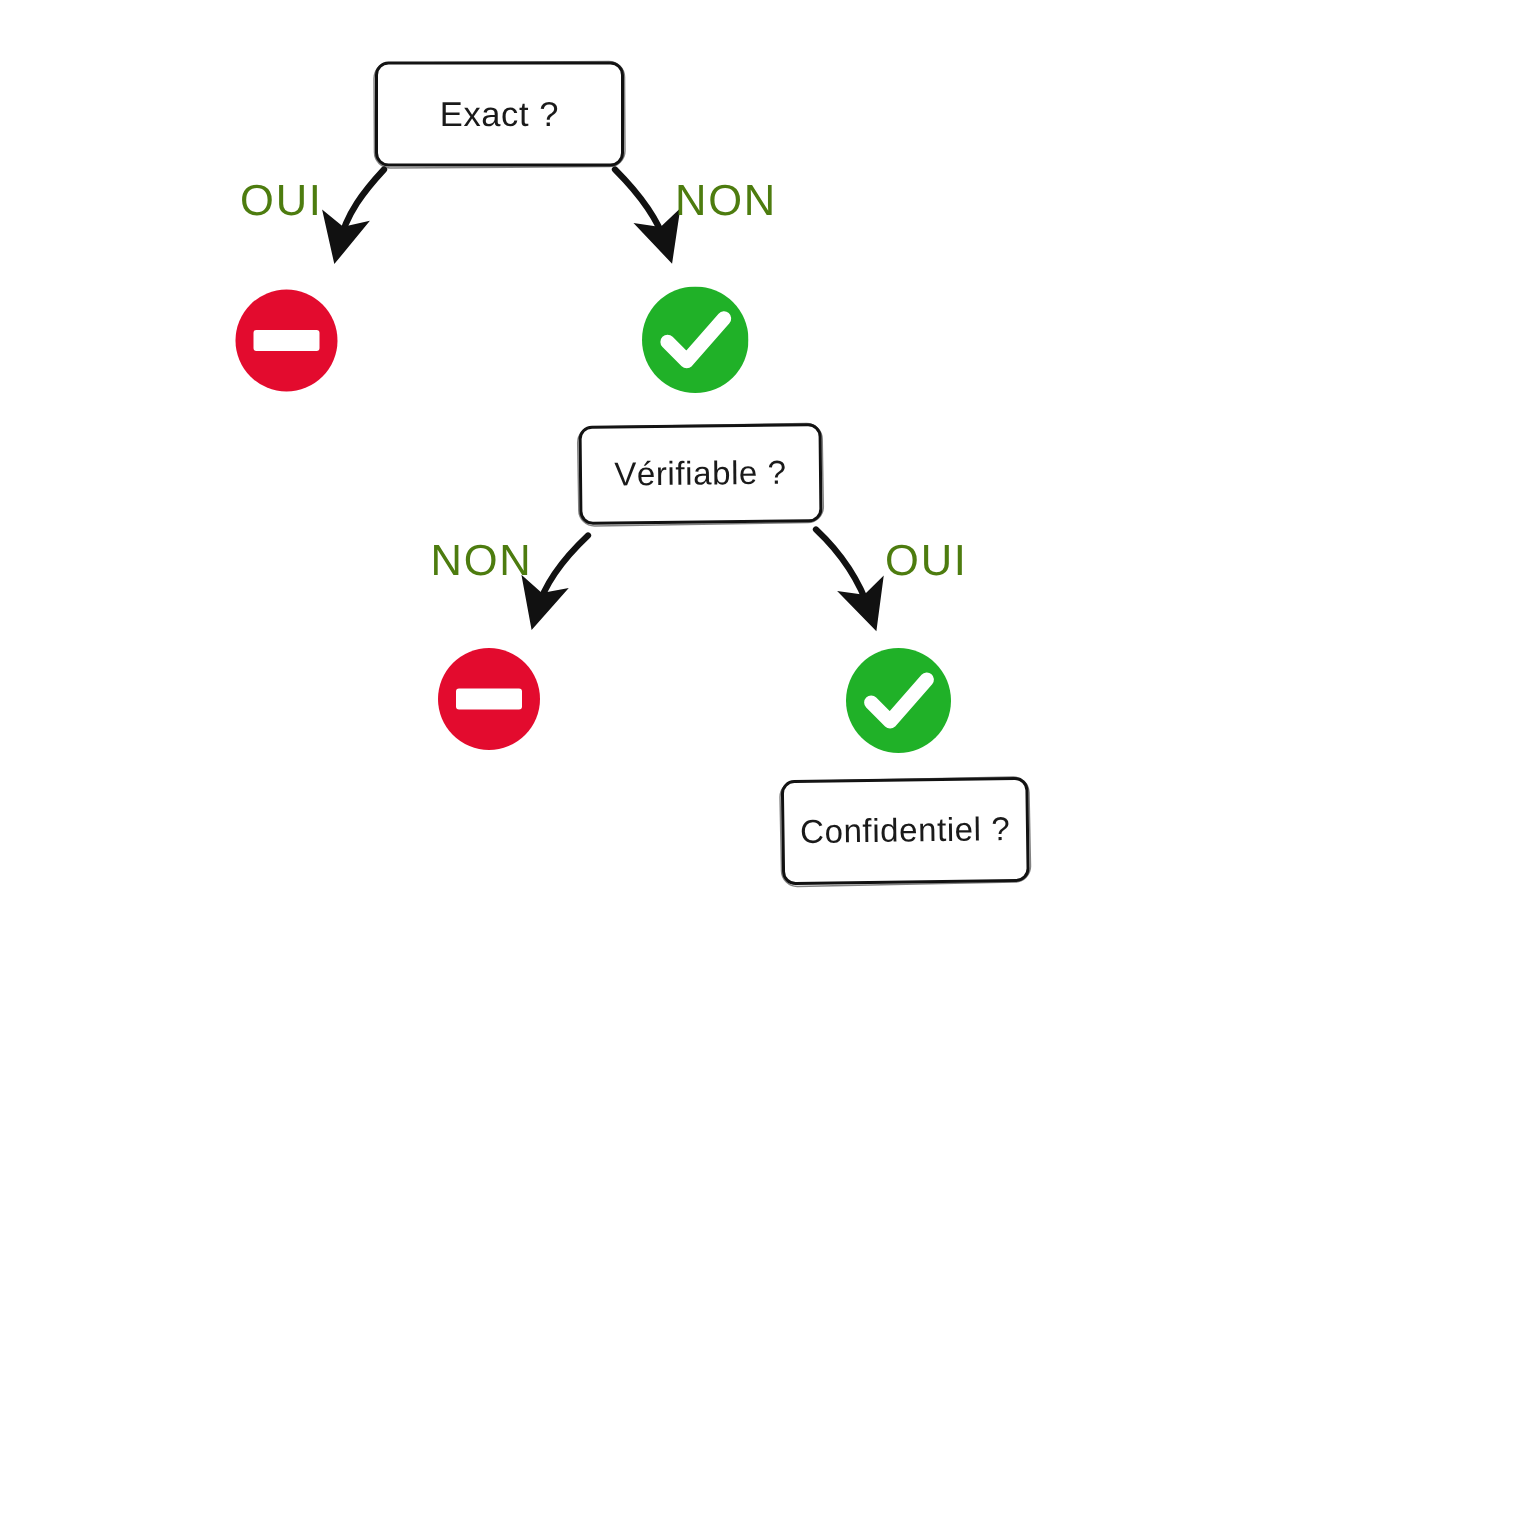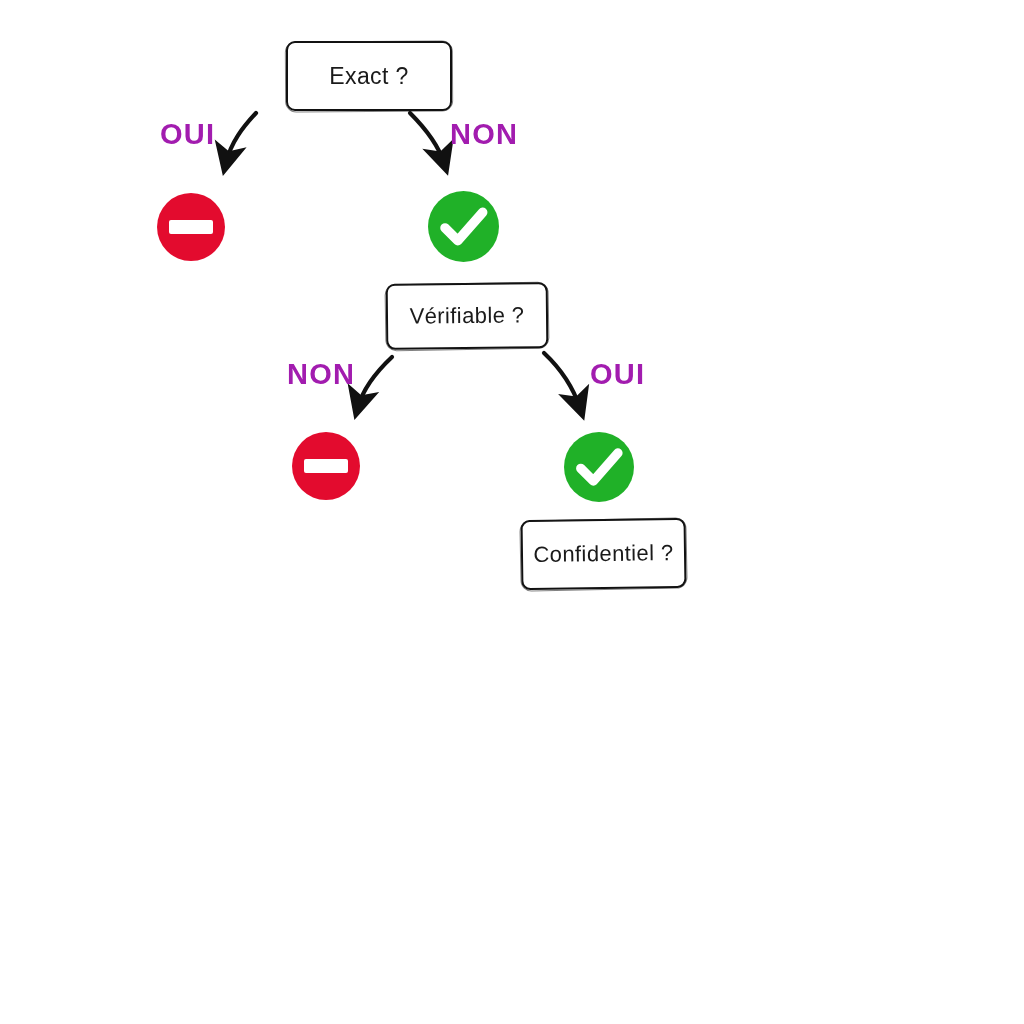--- a/index.html
+++ b/index.html
@@ -58,21 +58,20 @@
     z-index: 2;
     white-space: nowrap;
   }
 
   #box-exact {
     left: 250px;
     top: 41px;
     width: 166px;
     height: 70px;
     font-size: 23px;
-    margin-left: 36px;
   }
   #box-verifiable {
     left: 386px;
     top: 283px;
     width: 162px;
     height: 66px;
     font-size: 22px;
     transform: rotate(-0.6deg);
   }
   #box-confidentiel {
@@ -80,23 +79,23 @@
     top: 519px;
     width: 165px;
     height: 70px;
     font-size: 22px;
     transform: rotate(-0.8deg);
   }
 
   
   .edge-label {
     position: absolute;
-    color: #a21caf;
+    color: #4d7c0f;
     font-size: 29px;
-    font-weight: 700;
+    font-weight: 400;
     letter-spacing: 1.2px;
     white-space: nowrap;
   }
   #label-oui-1  { left: 160px; top: 118px; }
   #label-non-1  { left: 450px; top: 118px; }
   #label-non-2  { left: 287px; top: 358px; }
   #label-oui-2  { left: 590px; top: 358px; }
 
   
   .icon-node {

